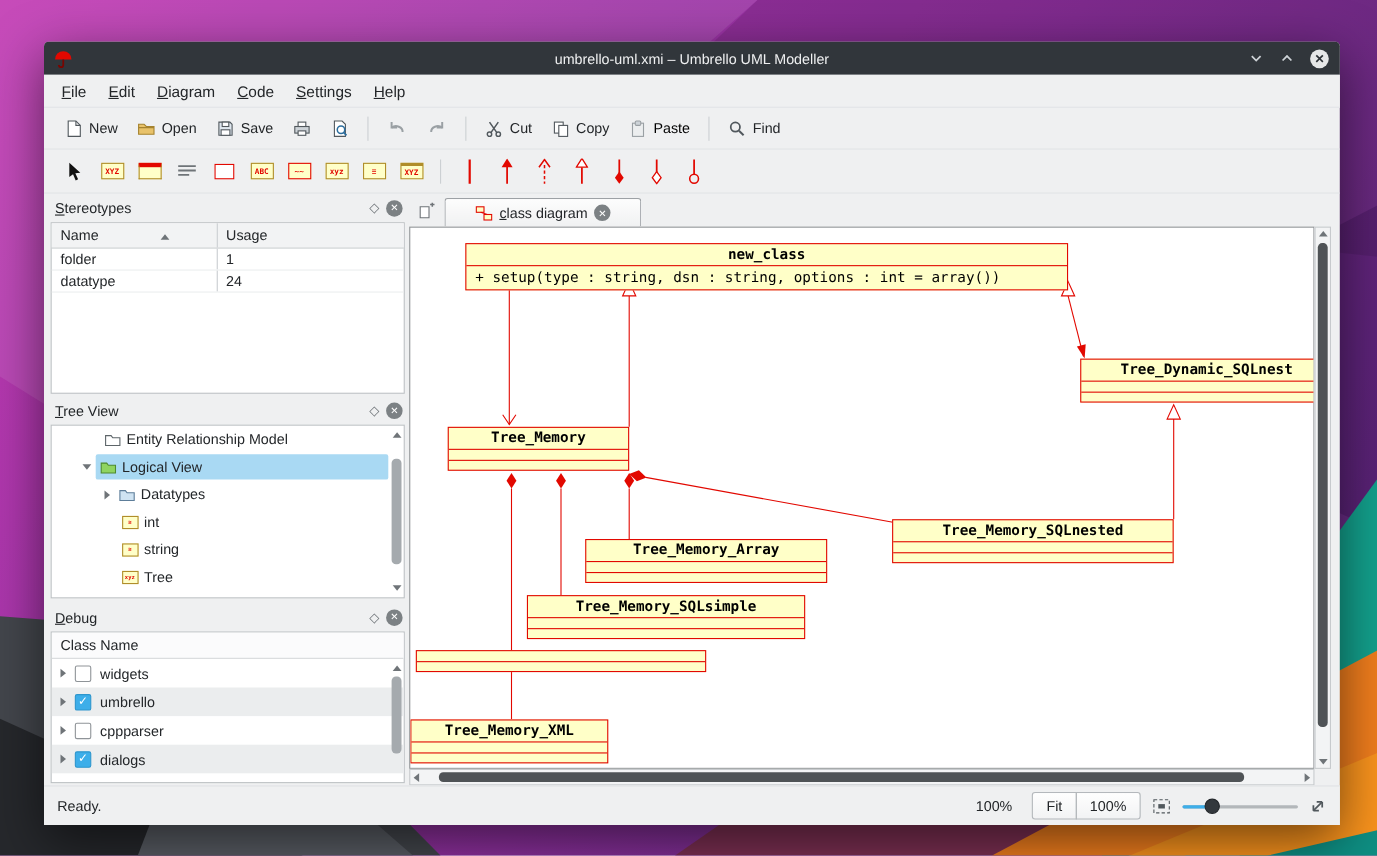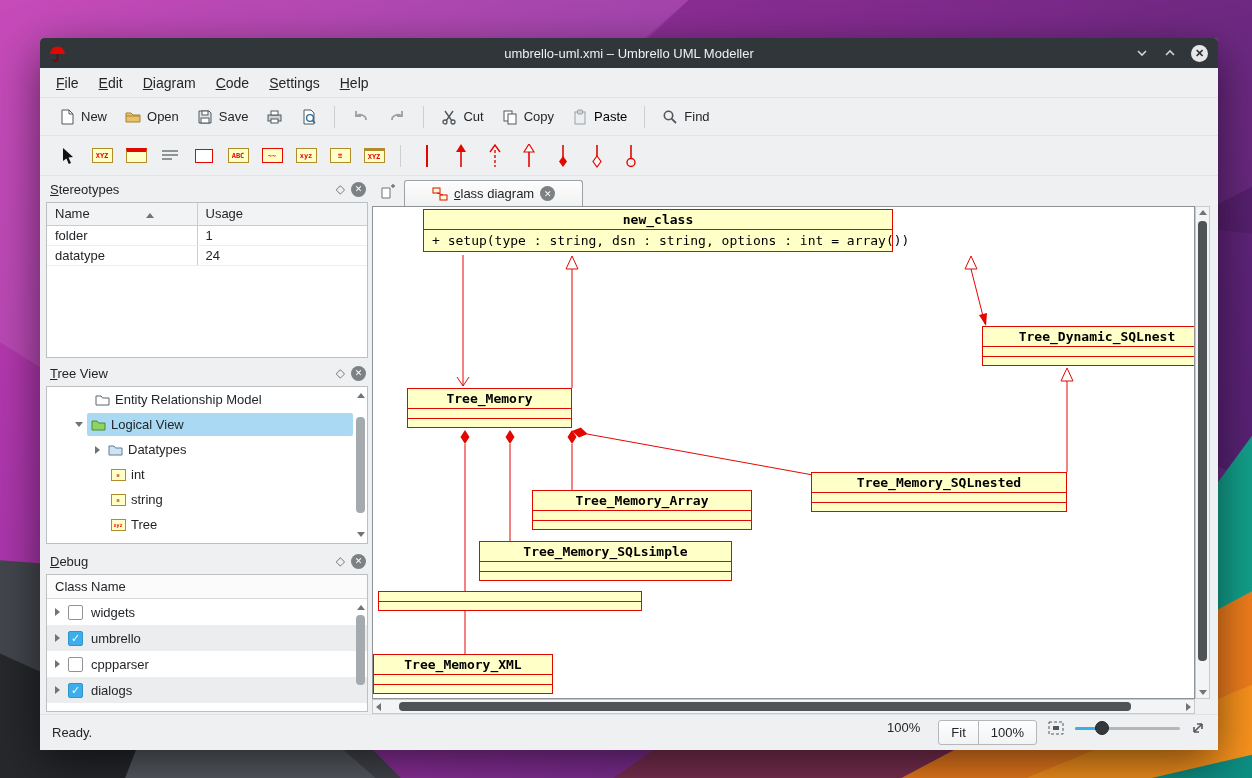--- a/index.html
+++ b/index.html
@@ -113,21 +113,21 @@
   .hscroll { position:absolute; left:0; right:15px; bottom:0; height:15px; background:#f3f4f5; border:1px solid #c7cacd; }
   .hscroll .thumb { position:absolute; top:2px; height:9px; background:#4f5356; border-radius:4px; }
   .tri-up { width:0;height:0;border-left:4px solid transparent;border-right:4px solid transparent;border-bottom:5px solid #6f7478; }
   .tri-dn { width:0;height:0;border-left:4px solid transparent;border-right:4px solid transparent;border-top:5px solid #6f7478; }
   .tri-l  { width:0;height:0;border-top:4px solid transparent;border-bottom:4px solid transparent;border-right:5px solid #6f7478; }
   .tri-r  { width:0;height:0;border-top:4px solid transparent;border-bottom:4px solid transparent;border-left:5px solid #6f7478; }
 
   
   .statusbar { position:absolute; left:0; bottom:0; right:0; height:36px; display:flex; align-items:center;
                padding:0 12px; background:#eff0f1; border-top:1px solid #e0e2e4; }
-  .sb-right { margin-left:auto; display:flex; gap:10px; }
+  .sb-right { margin-left:auto; display:flex; align-items:center; gap:10px; }
   .sb-btn { height:25px; padding:0 12px; display:flex; align-items:center; background:linear-gradient(#fefefe,#f2f3f4);
             border:1px solid #b4b8bc; font-size:13px; }
   .btn-group { display:flex; }
   .btn-group .sb-btn:first-child { border-radius:3px 0 0 3px; }
   .btn-group .sb-btn:last-child { border-radius:0 3px 3px 0; margin-left:-1px; }
   .slider { position:relative; width:105px; height:16px; }
   .slider .track { position:absolute; left:0; right:0; top:7px; height:3px; background:#b3b7ba; border-radius:2px; }
   .slider .fill  { position:absolute; left:0; width:26px; top:7px; height:3px; background:#3daee9; border-radius:2px; }
   .slider .handle{ position:absolute; left:20px; top:1px; width:14px; height:14px; border-radius:50%;
                    background:#33383d; border:1px solid #23272b; }
@@ -518,21 +518,21 @@
               <polygon points="199,223 194.5,230 199,237 203.5,230" fill="#e20800"></polygon>
               <path d="M199 237 V283" stroke="#e20800" fill="none"></path>
 
               <polygon points="199,224 206,230.5 214.7,227 207.8,220.5" fill="#e20800"></polygon>
               <path d="M214 227 L440 268" stroke="#e20800" fill="none"></path>
 
               <polygon points="694,161 688,174 700,174" fill="#ffffff" stroke="#e20800"></polygon>
               <path d="M694 174 V265" stroke="#e20800" fill="none"></path>
             </svg>
 
-            <div class="uml-class" style="left:50px;top:2px;width:470px;">
+            <div class="uml-class" style="left:50px;top:14px;width:548px;">
               <div class="uml-title">new_class</div>
               <div class="uml-method">+ setup(type : string, dsn : string, options : int = array())</div>
             </div>
 
             <div class="uml-class" style="left:609px;top:119px;width:230px;">
               <div class="uml-title">Tree_Dynamic_SQLnest</div>
               <div class="uml-sec"></div>
               <div class="uml-sec"></div>
             </div>
 

